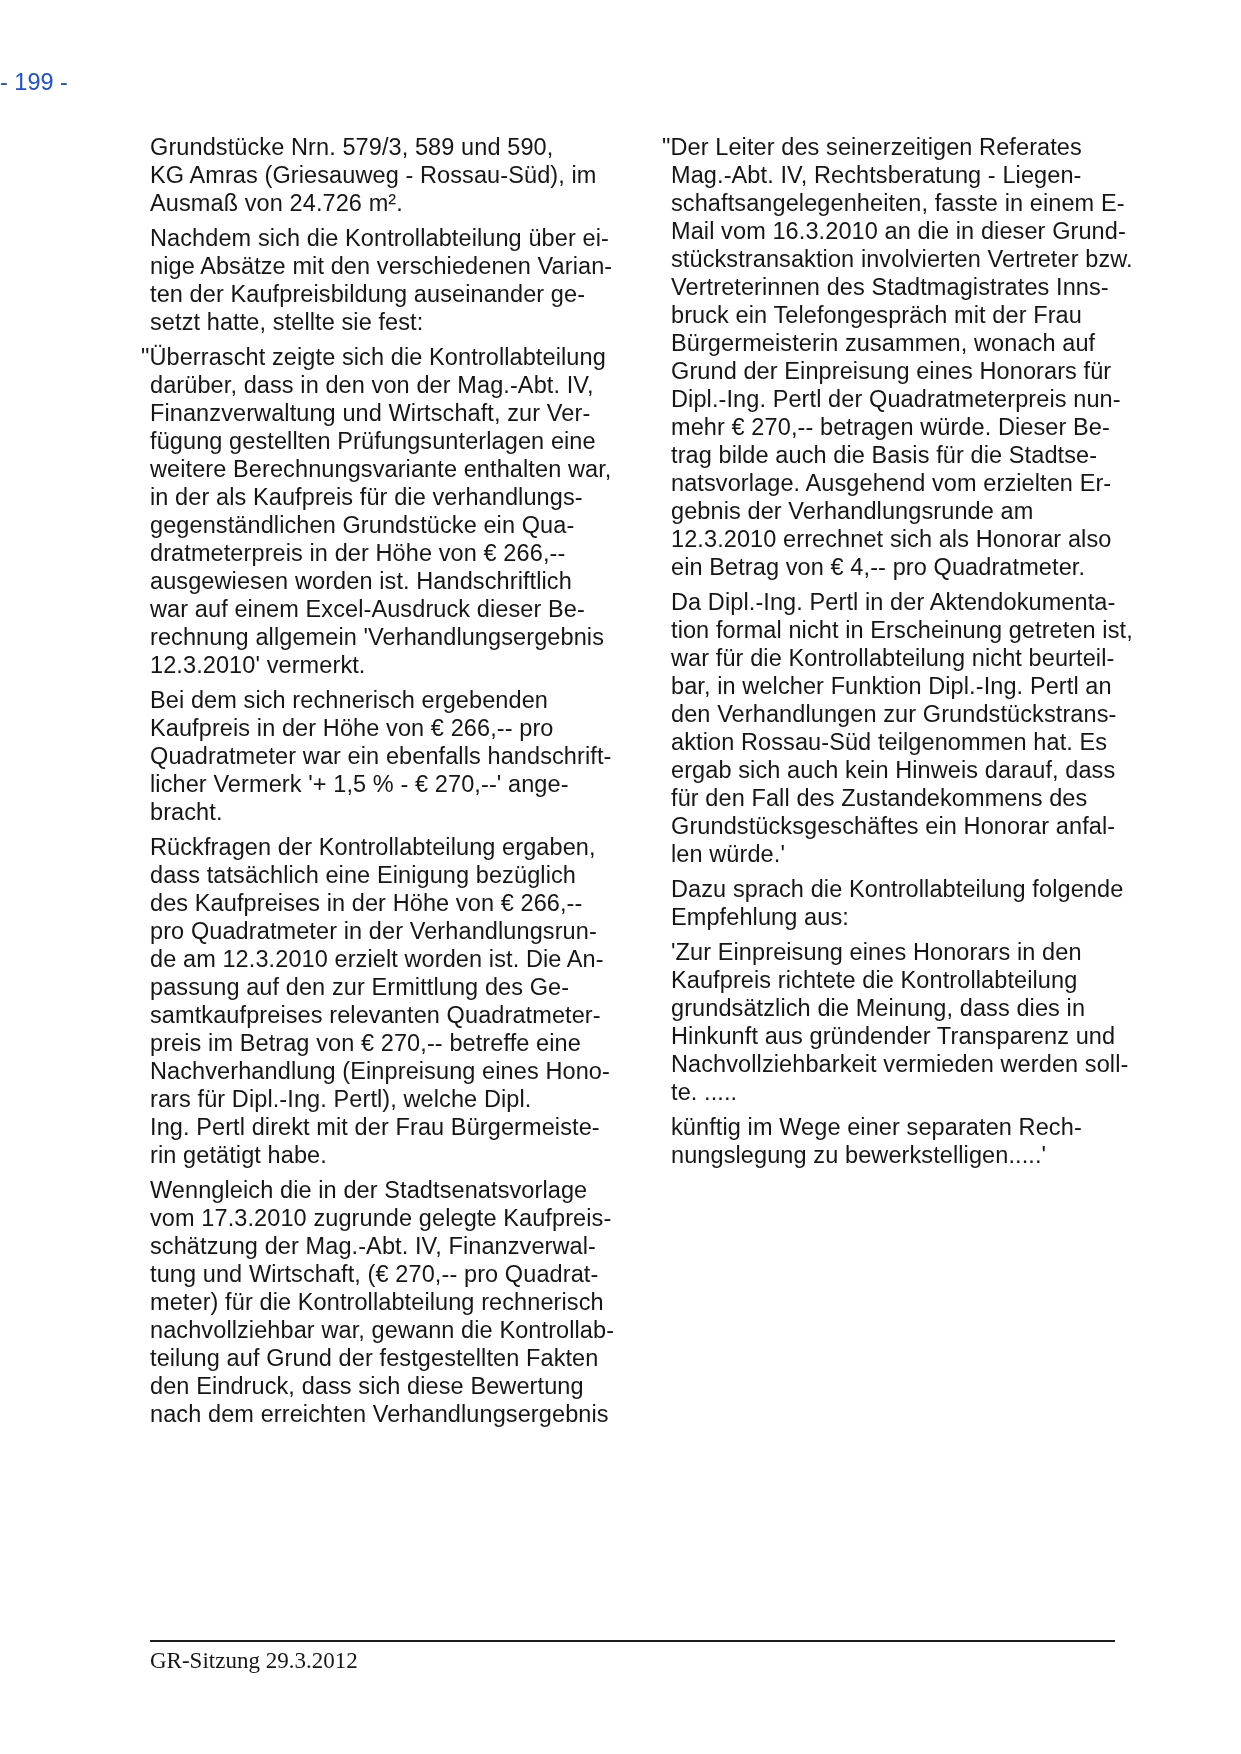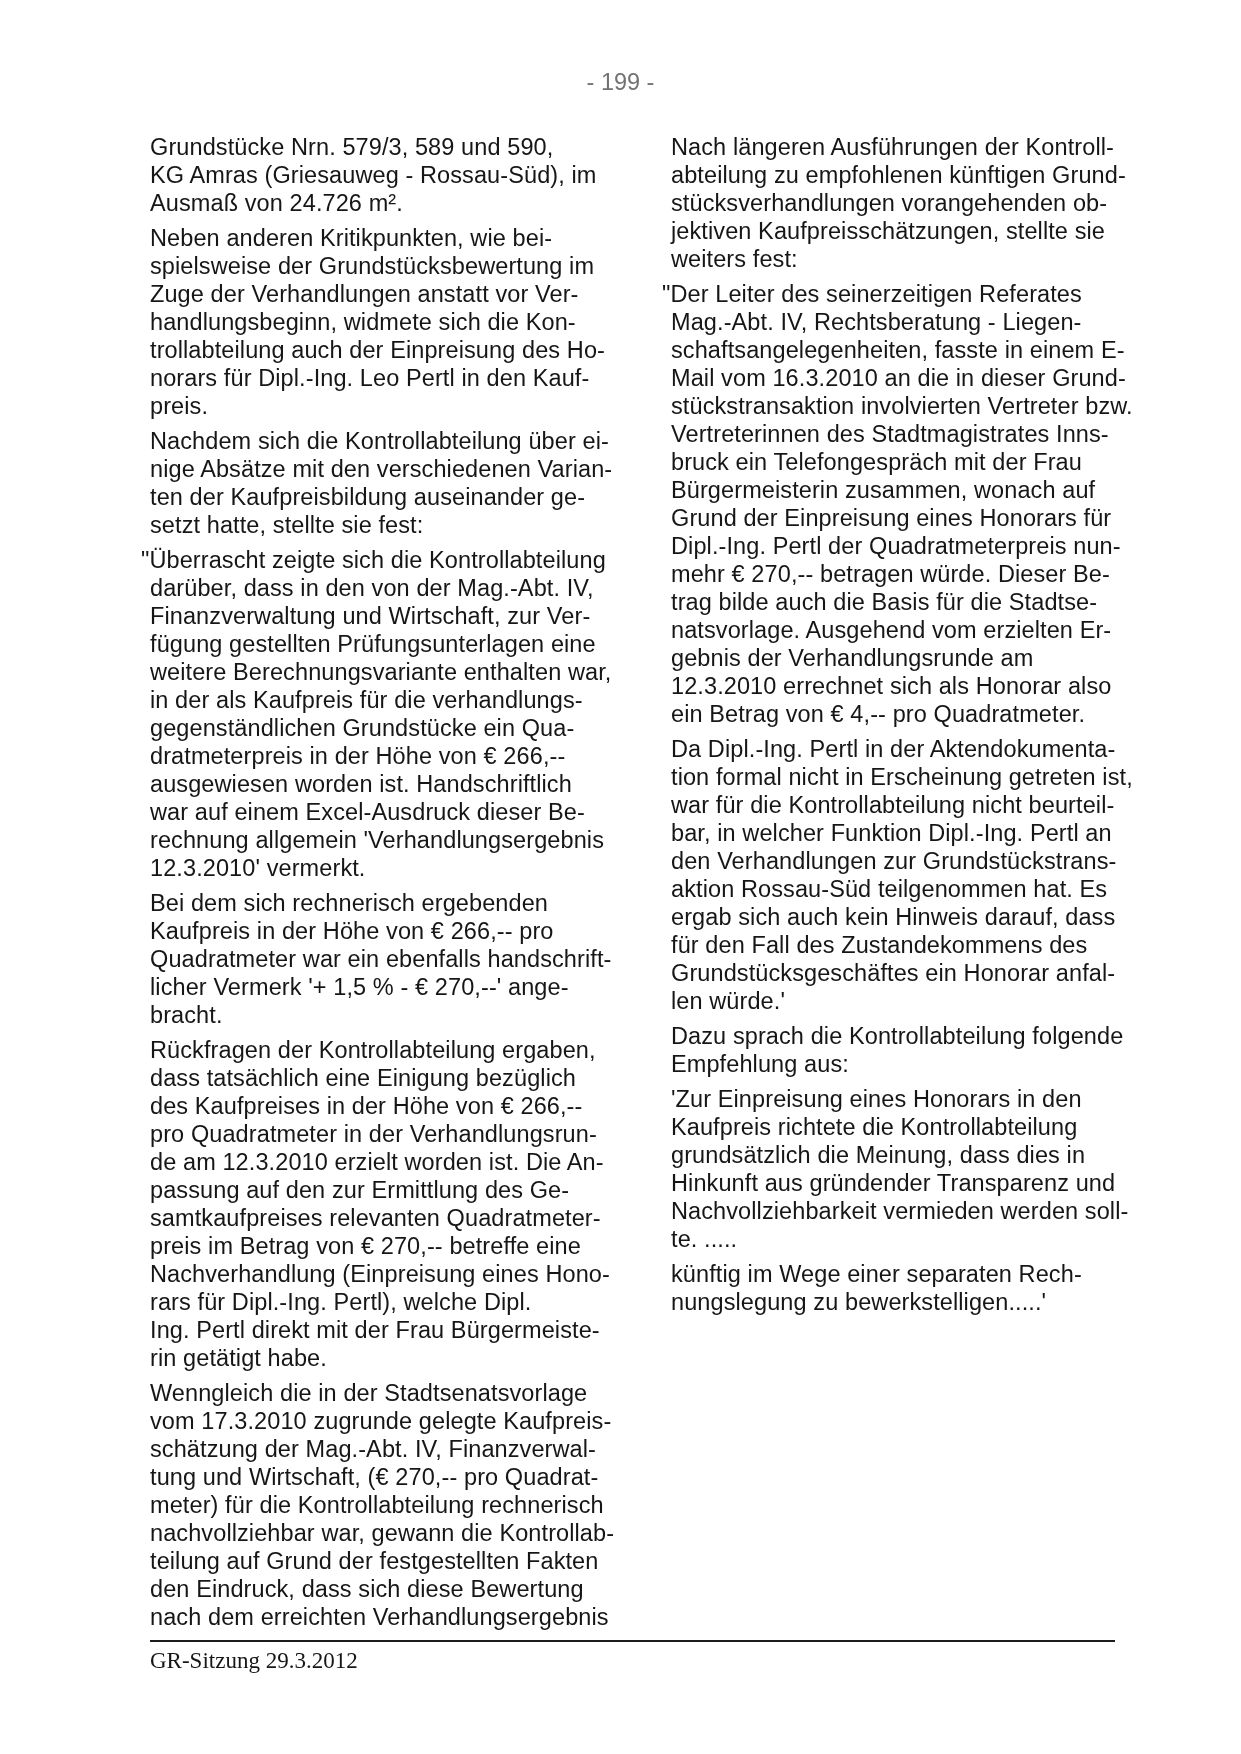--- a/index.html
+++ b/index.html
@@ -14,24 +14,23 @@
     background: #ffffff;
     font-family: "Liberation Sans", sans-serif;
     color: #161616;
     overflow: hidden;
   }
   .pagenum {
     position: absolute;
     top: 68px;
     left: 0;
     width: 100%;
-    text-align: center;
     font-size: 23.5px;
     line-height: 28px;
-    color: #737373;
+    color: #1d4ed8;
   }
   .col {
     position: absolute;
     top: 133px;
     font-size: 23.5px;
     line-height: 28px;
     letter-spacing: 0.1px;
   }
   .col-left  { left: 150px; width: 480px; }
   .col-right { left: 671px; width: 480px; }
@@ -63,27 +62,20 @@
 <body>
 
 <div class="page">
 
   <div class="pagenum">- 199 -</div>
 
   <div class="col col-left">
     <p class="para">Grundstücke Nrn. 579/3, 589 und 590,
 KG Amras (Griesauweg - Rossau-Süd), im
 Ausmaß von 24.726 m².</p>
-    <p class="para">Neben anderen Kritikpunkten, wie bei-
-spielsweise der Grundstücksbewertung im
-Zuge der Verhandlungen anstatt vor Ver-
-handlungsbeginn, widmete sich die Kon-
-trollabteilung auch der Einpreisung des Ho-
-norars für Dipl.-Ing. Leo Pertl in den Kauf-
-preis.</p>
     <p class="para">Nachdem sich die Kontrollabteilung über ei-
 nige Absätze mit den verschiedenen Varian-
 ten der Kaufpreisbildung auseinander ge-
 setzt hatte, stellte sie fest:</p>
     <p class="para hang">"Überrascht zeigte sich die Kontrollabteilung
 darüber, dass in den von der Mag.-Abt. IV,
 Finanzverwaltung und Wirtschaft, zur Ver-
 fügung gestellten Prüfungsunterlagen eine
 weitere Berechnungsvariante enthalten war,
 in der als Kaufpreis für die verhandlungs-
@@ -115,25 +107,20 @@
 schätzung der Mag.-Abt. IV, Finanzverwal-
 tung und Wirtschaft, (€ 270,-- pro Quadrat-
 meter) für die Kontrollabteilung rechnerisch
 nachvollziehbar war, gewann die Kontrollab-
 teilung auf Grund der festgestellten Fakten
 den Eindruck, dass sich diese Bewertung
 nach dem erreichten Verhandlungsergebnis</p>
   </div>
 
   <div class="col col-right">
-    <p class="para">Nach längeren Ausführungen der Kontroll-
-abteilung zu empfohlenen künftigen Grund-
-stücksverhandlungen vorangehenden ob-
-jektiven Kaufpreisschätzungen, stellte sie
-weiters fest:</p>
     <p class="para hang">"Der Leiter des seinerzeitigen Referates
 Mag.-Abt. IV, Rechtsberatung - Liegen-
 schaftsangelegenheiten, fasste in einem E-
 Mail vom 16.3.2010 an die in dieser Grund-
 stückstransaktion involvierten Vertreter bzw.
 Vertreterinnen des Stadtmagistrates Inns-
 bruck ein Telefongespräch mit der Frau
 Bürgermeisterin zusammen, wonach auf
 Grund der Einpreisung eines Honorars für
 Dipl.-Ing. Pertl der Quadratmeterpreis nun-

